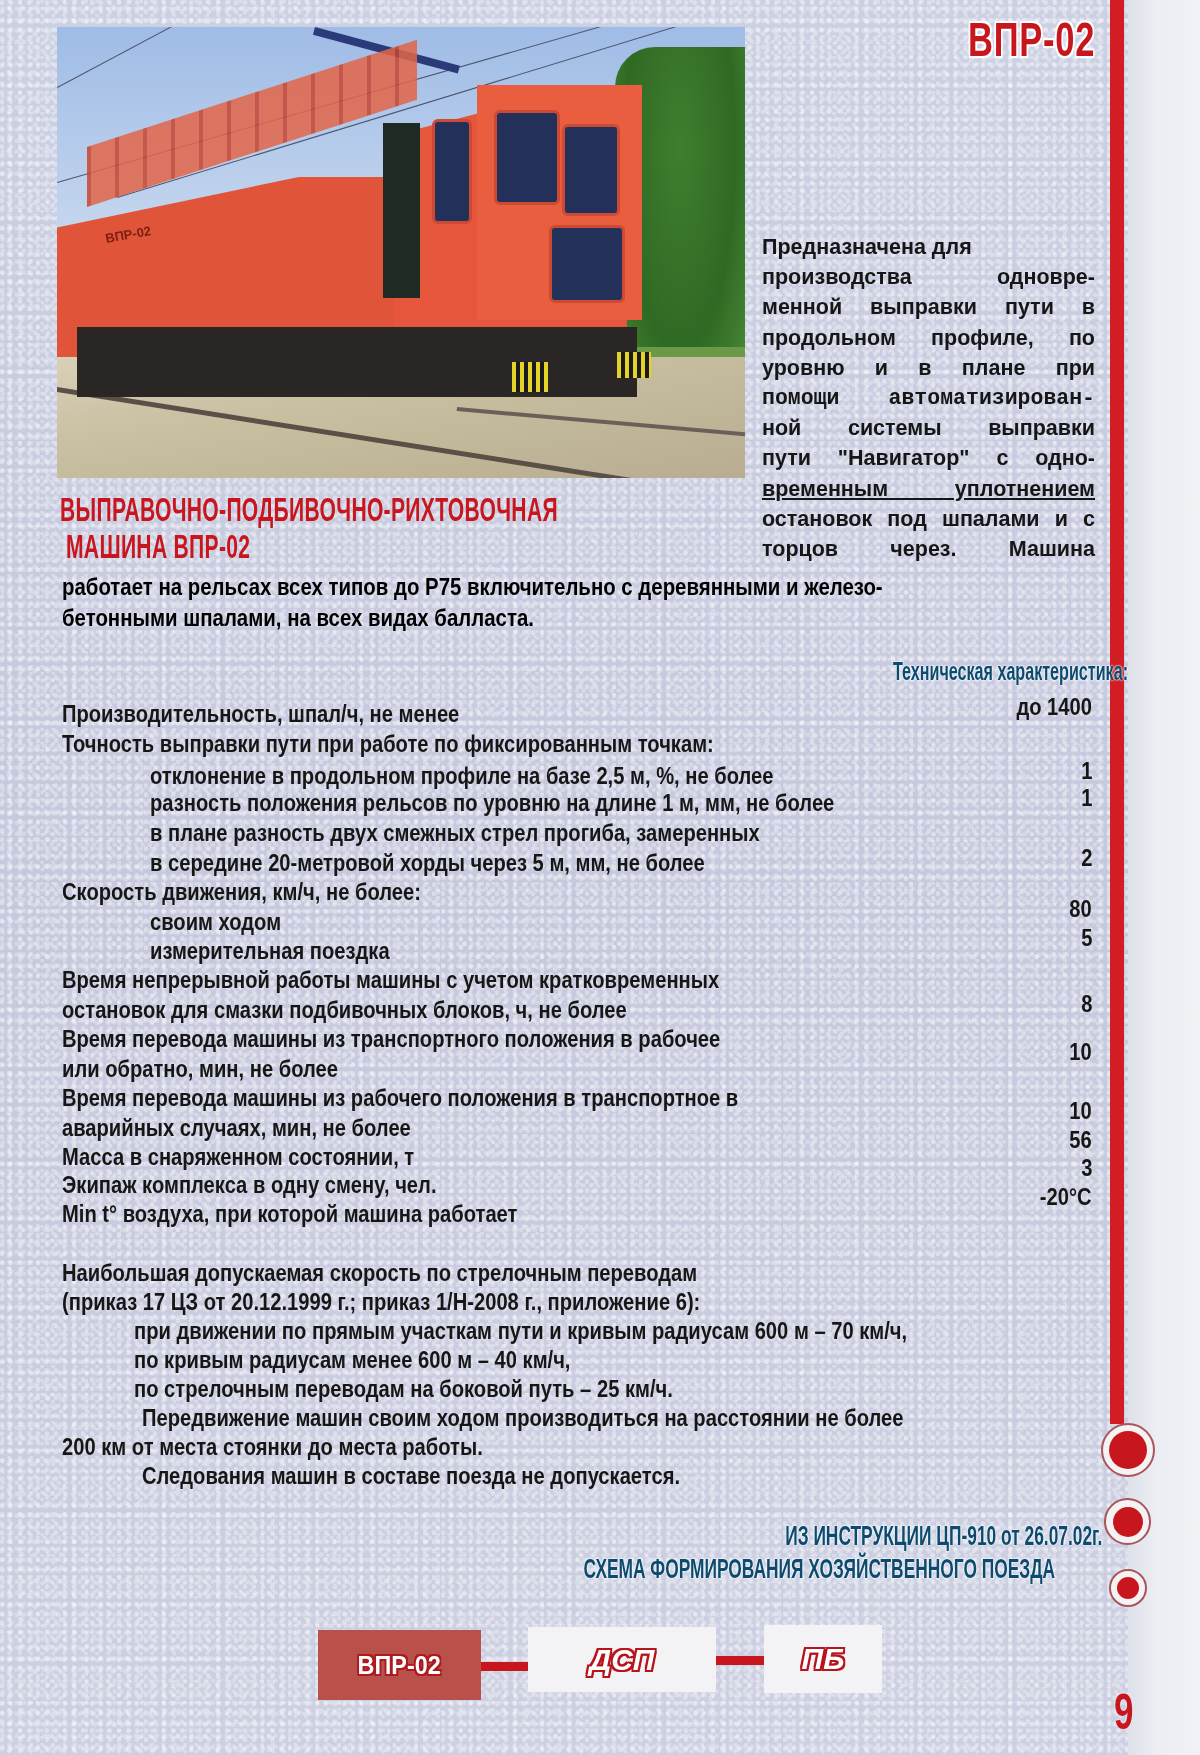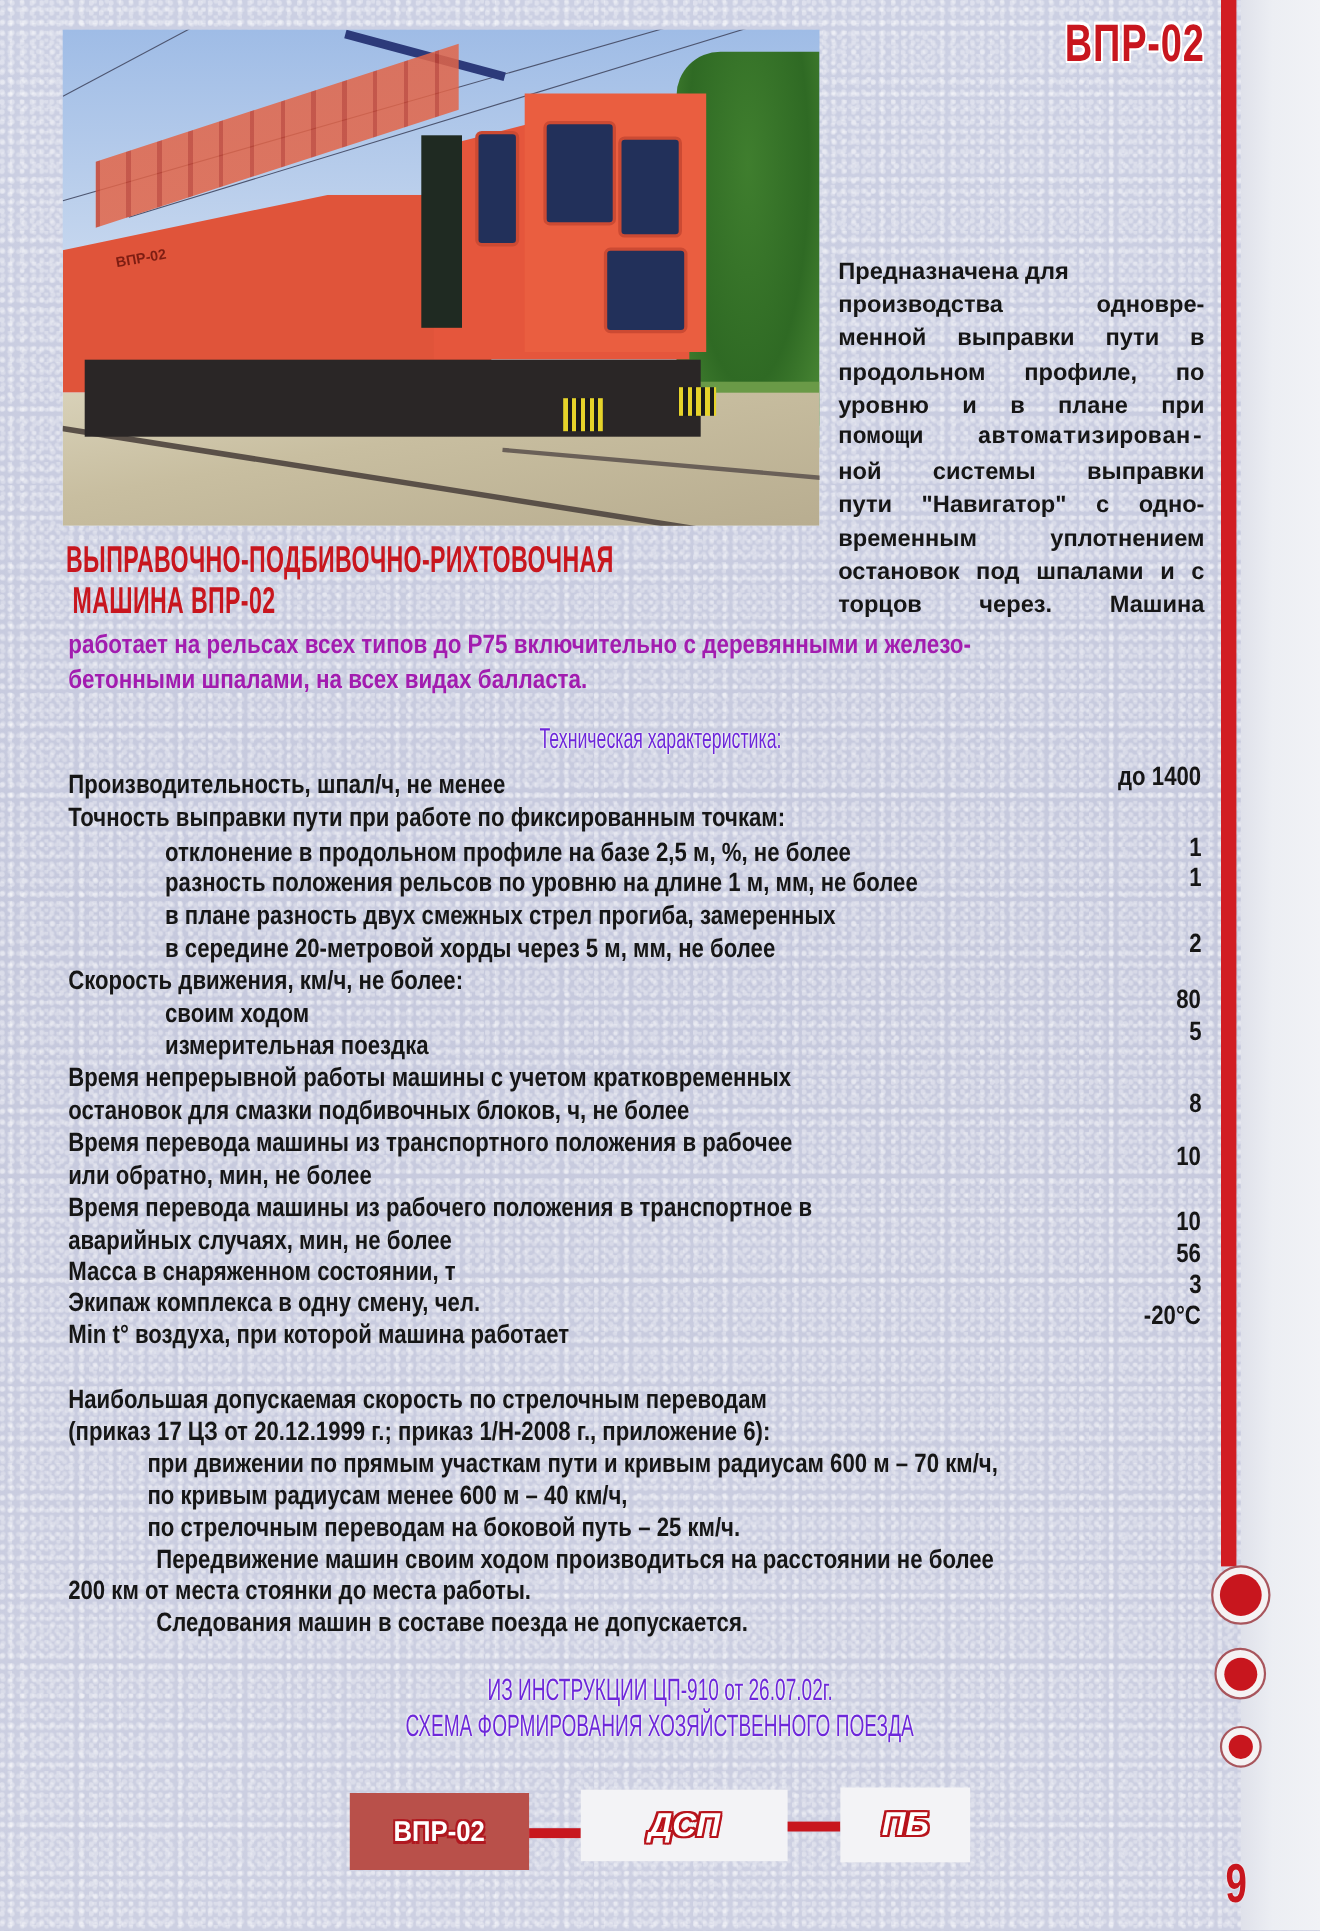--- a/index.html
+++ b/index.html
@@ -70,26 +70,26 @@
   .red-head {
     position: absolute; left: 60px; font-size: 34px; font-weight: bold; color: #c8161e;
     transform: scaleX(0.62); transform-origin: left top; white-space: nowrap; letter-spacing: 0.5px;
   }
   .intro {
     position: absolute; left: 762px; top: 232px; width: 333px; font-size: 21.5px; font-weight: bold;
     line-height: 30.2px; text-align: justify; color: #161616;
   }
   .intro-cont {
     position: absolute; left: 62px; top: 571px; width: 1030px; font-size: 24px; font-weight: bold;
-    line-height: 31px; color: #a21caf;
+    line-height: 31px; color: #000000;
   }
   .narrow { display: block; transform: scaleX(0.85); transform-origin: left top; white-space: nowrap; }
   .blue-head {
-    position: absolute; left: 0; width: 1200px; text-align: center; font-size: 26px; font-weight: normal;
-    color: #6d28d9; white-space: nowrap;
+    position: absolute; left: 0; width: 1200px; text-align: right; font-size: 26px; font-weight: bold;
+    color: #0c4a6e; white-space: nowrap;
   }
   .blue-head span { display: inline-block; transform: scaleX(0.62); text-shadow: 0 0 2px #fff, 0 0 3px #fff; }
   .specs { position: absolute; left: 62px; top: 700px; width: 1030px; font-size: 24px; font-weight: bold; color: #161616; }
   .spec-row { position: absolute; left: 0; width: 1030px; height: 30px; }
   .spec-row .lbl { position: absolute; left: 0; top: 0; transform: scaleX(0.84); transform-origin: left top; white-space: nowrap; }
   .spec-row.ind .lbl { left: 88px; }
   .spec-row .val { position: absolute; right: 0; top: 0; transform: scaleX(0.84); transform-origin: right top; white-space: nowrap; }
   .notes { position: absolute; left: 62px; width: 1050px; font-size: 24px; font-weight: bold; color: #161616; }
   .note-line { position: absolute; white-space: nowrap; transform: scaleX(0.84); transform-origin: left top; }
 
@@ -151,21 +151,21 @@
 
 <div class="intro">
   <div style="text-align:left;">Предназначена для</div>
   <div style="text-align:justify;text-align-last:justify;">производства одновре-</div>
   <div style="text-align:justify;text-align-last:justify;">менной выправки пути в</div>
   <div style="text-align:justify;text-align-last:justify;">продольном профиле, по</div>
   <div style="text-align:justify;text-align-last:justify;">уровню и в плане при</div>
   <div style="text-align:justify;text-align-last:justify;font-family:Liberation Mono, monospace;">помощи автоматизирован-</div>
   <div style="text-align:justify;text-align-last:justify;">ной системы выправки</div>
   <div style="text-align:justify;text-align-last:justify;">пути "Навигатор" с одно-</div>
-  <div style="text-align:justify;text-align-last:justify;">временным уплотнением</div>
+  <div style="text-align:justify;text-align-last:justify;text-decoration:underline;">временным уплотнением</div>
   <div style="text-align:justify;text-align-last:justify;">остановок под шпалами и с</div>
   <div style="text-align:justify;text-align-last:justify;">торцов через. Машина</div>
 </div>
 
 <div class="intro-cont">
   <span class="narrow">работает на рельсах всех типов до Р75 включительно с деревянными и железо-</span>
   <span class="narrow">бетонными шпалами, на всех видах балласта.</span>
 </div>
 
 <div class="blue-head" style="top:656px;"><span>Техническая характеристика:</span></div>

